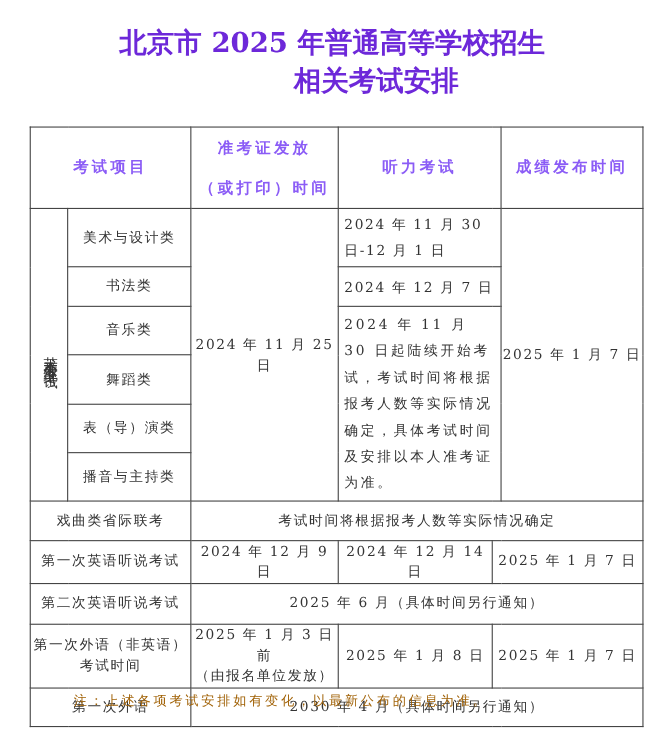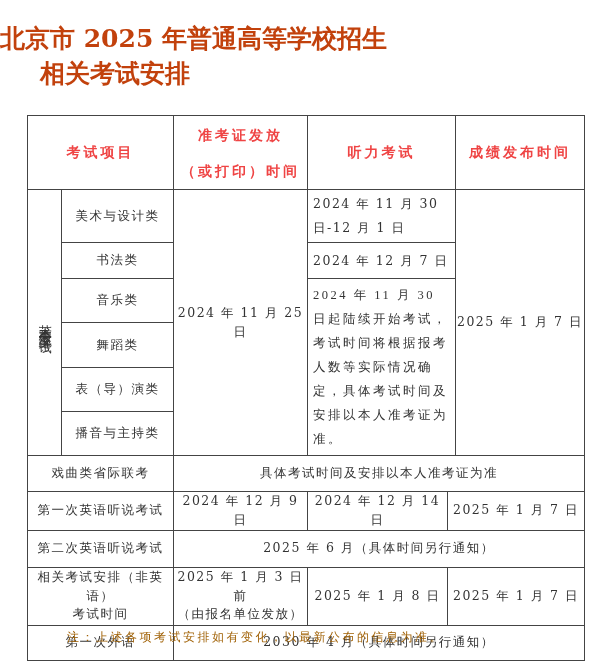--- a/index.html
+++ b/index.html
@@ -1,33 +1,33 @@
 <!DOCTYPE html>
 <html><head>
 <meta charset="utf-8">
 <style>
   html, body { margin: 0; padding: 0; background: #ffffff; }
   body { width: 604px; height: 665px; position: relative; overflow: hidden;
          font-family: "DejaVu Serif", "Liberation Serif", serif; color: #1a1a1a; }
-  .title { position: absolute; left: 0; width: 604px; text-align: left;
+  .title { position: absolute; left: 0; width: 604px; text-align: center;
            font-family: "DejaVu Serif", "Liberation Serif", serif; font-weight: bold;
-           font-size: 25px; color: #c2410c; letter-spacing: 0px; }
+           font-size: 25px; color: #6d28d9; letter-spacing: 0px; }
   .title.l1 { top: 22px; }
   .title.l2 { top: 57px; margin-left: 40px; }
   table.sched { position: absolute; left: 27px; top: 115px; width: 557px;
                 border-collapse: collapse; table-layout: fixed; }
   table.sched td, table.sched th { border: 1px solid #444; padding: 0; text-align: center;
                 vertical-align: middle; font-size: 12.5px; font-weight: normal; color: #333;
                 letter-spacing: 1.5px; line-height: 1.5; }
-  table.sched th { font-weight: bold; font-size: 14px; color: #ef4444; letter-spacing: 3px; }
+  table.sched th { font-weight: bold; font-size: 14px; color: #8b5cf6; letter-spacing: 3px; }
   .hdr2 { line-height: 36px; }
   .vert { writing-mode: vertical-rl; text-orientation: upright; letter-spacing: 2px;
           font-size: 13px; line-height: 1.1; margin: 0 auto; }
   .exam-note { text-align: left !important; padding: 4px 5px !important; line-height: 24px !important;
-               letter-spacing: 2.5px !important; font-family: Liberation Serif, serif; }
+               letter-spacing: 2.5px !important; }
   .exam-left { text-align: left !important; padding: 2px 5px !important; line-height: 24px !important; }
   .note { position: absolute; left: 30px; top: 629px; font-size: 12px; color: #a16207;
           letter-spacing: 2.5px; margin-left: 37px; }
 </style>
 </head>
 <body>
 
 <div class="title l1">北京市 2025 年普通高等学校招生</div>
 <div class="title l2">相关考试安排</div>
 
@@ -73,35 +73,35 @@
   </tr>
   <tr style="height:36px">
     <td>表（导）演类</td>
   </tr>
   <tr style="height:36px">
     <td>播音与主持类</td>
   </tr>
 
   <tr style="height:36px">
     <td colspan="2">戏曲类省际联考</td>
-    <td colspan="4">具体考试时间及安排以本人准考证为准</td>
+    <td colspan="4">考试时间将根据报考人数等实际情况确定</td>
   </tr>
   <tr style="height:37px">
     <td colspan="2">第一次英语听说考试</td>
     <td>2024 年 12 月 9 日</td>
     <td>2024 年 12 月 14 日</td>
     <td colspan="2">2025 年 1 月 7 日</td>
   </tr>
   <tr style="height:37px">
     <td colspan="2">第二次英语听说考试</td>
     <td colspan="4">2025 年 6 月（具体时间另行通知）</td>
   </tr>
   <tr style="height:58px">
     <td colspan="2">
-      <div>相关考试安排（非英语）</div>
+      <div>第一次外语（非英语）</div>
       <div>考试时间</div>
     </td>
     <td>
       <div>2025 年 1 月 3 日前</div>
       <div>（由报名单位发放）</div>
     </td>
     <td>2025 年 1 月 8 日</td>
     <td colspan="2">2025 年 1 月 7 日</td>
   </tr>
   <tr style="height:35px">

